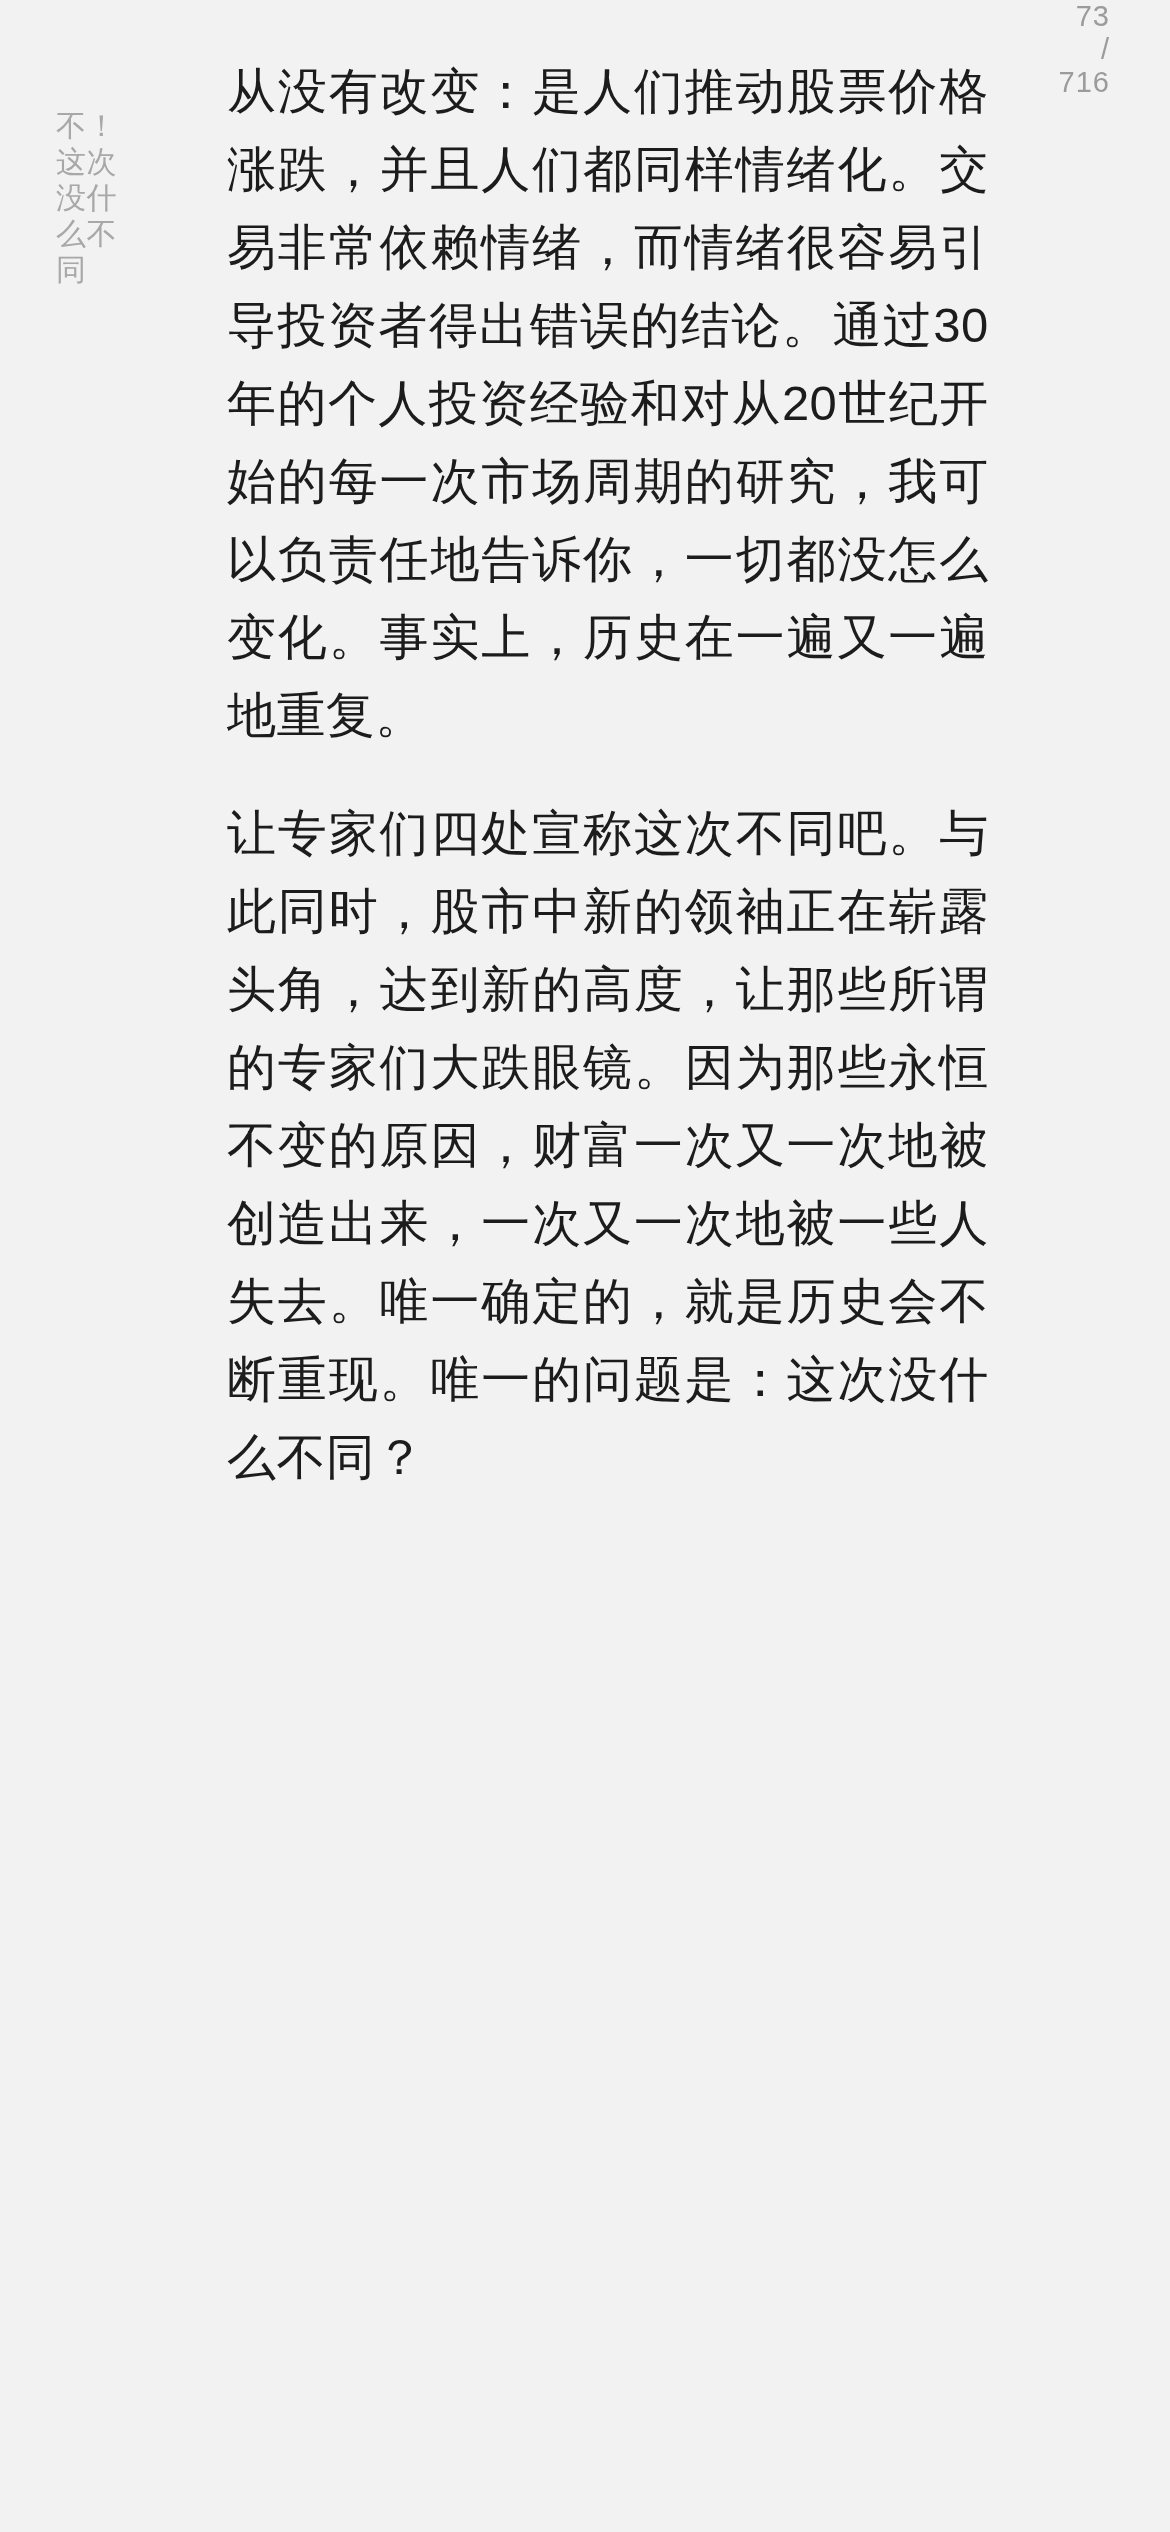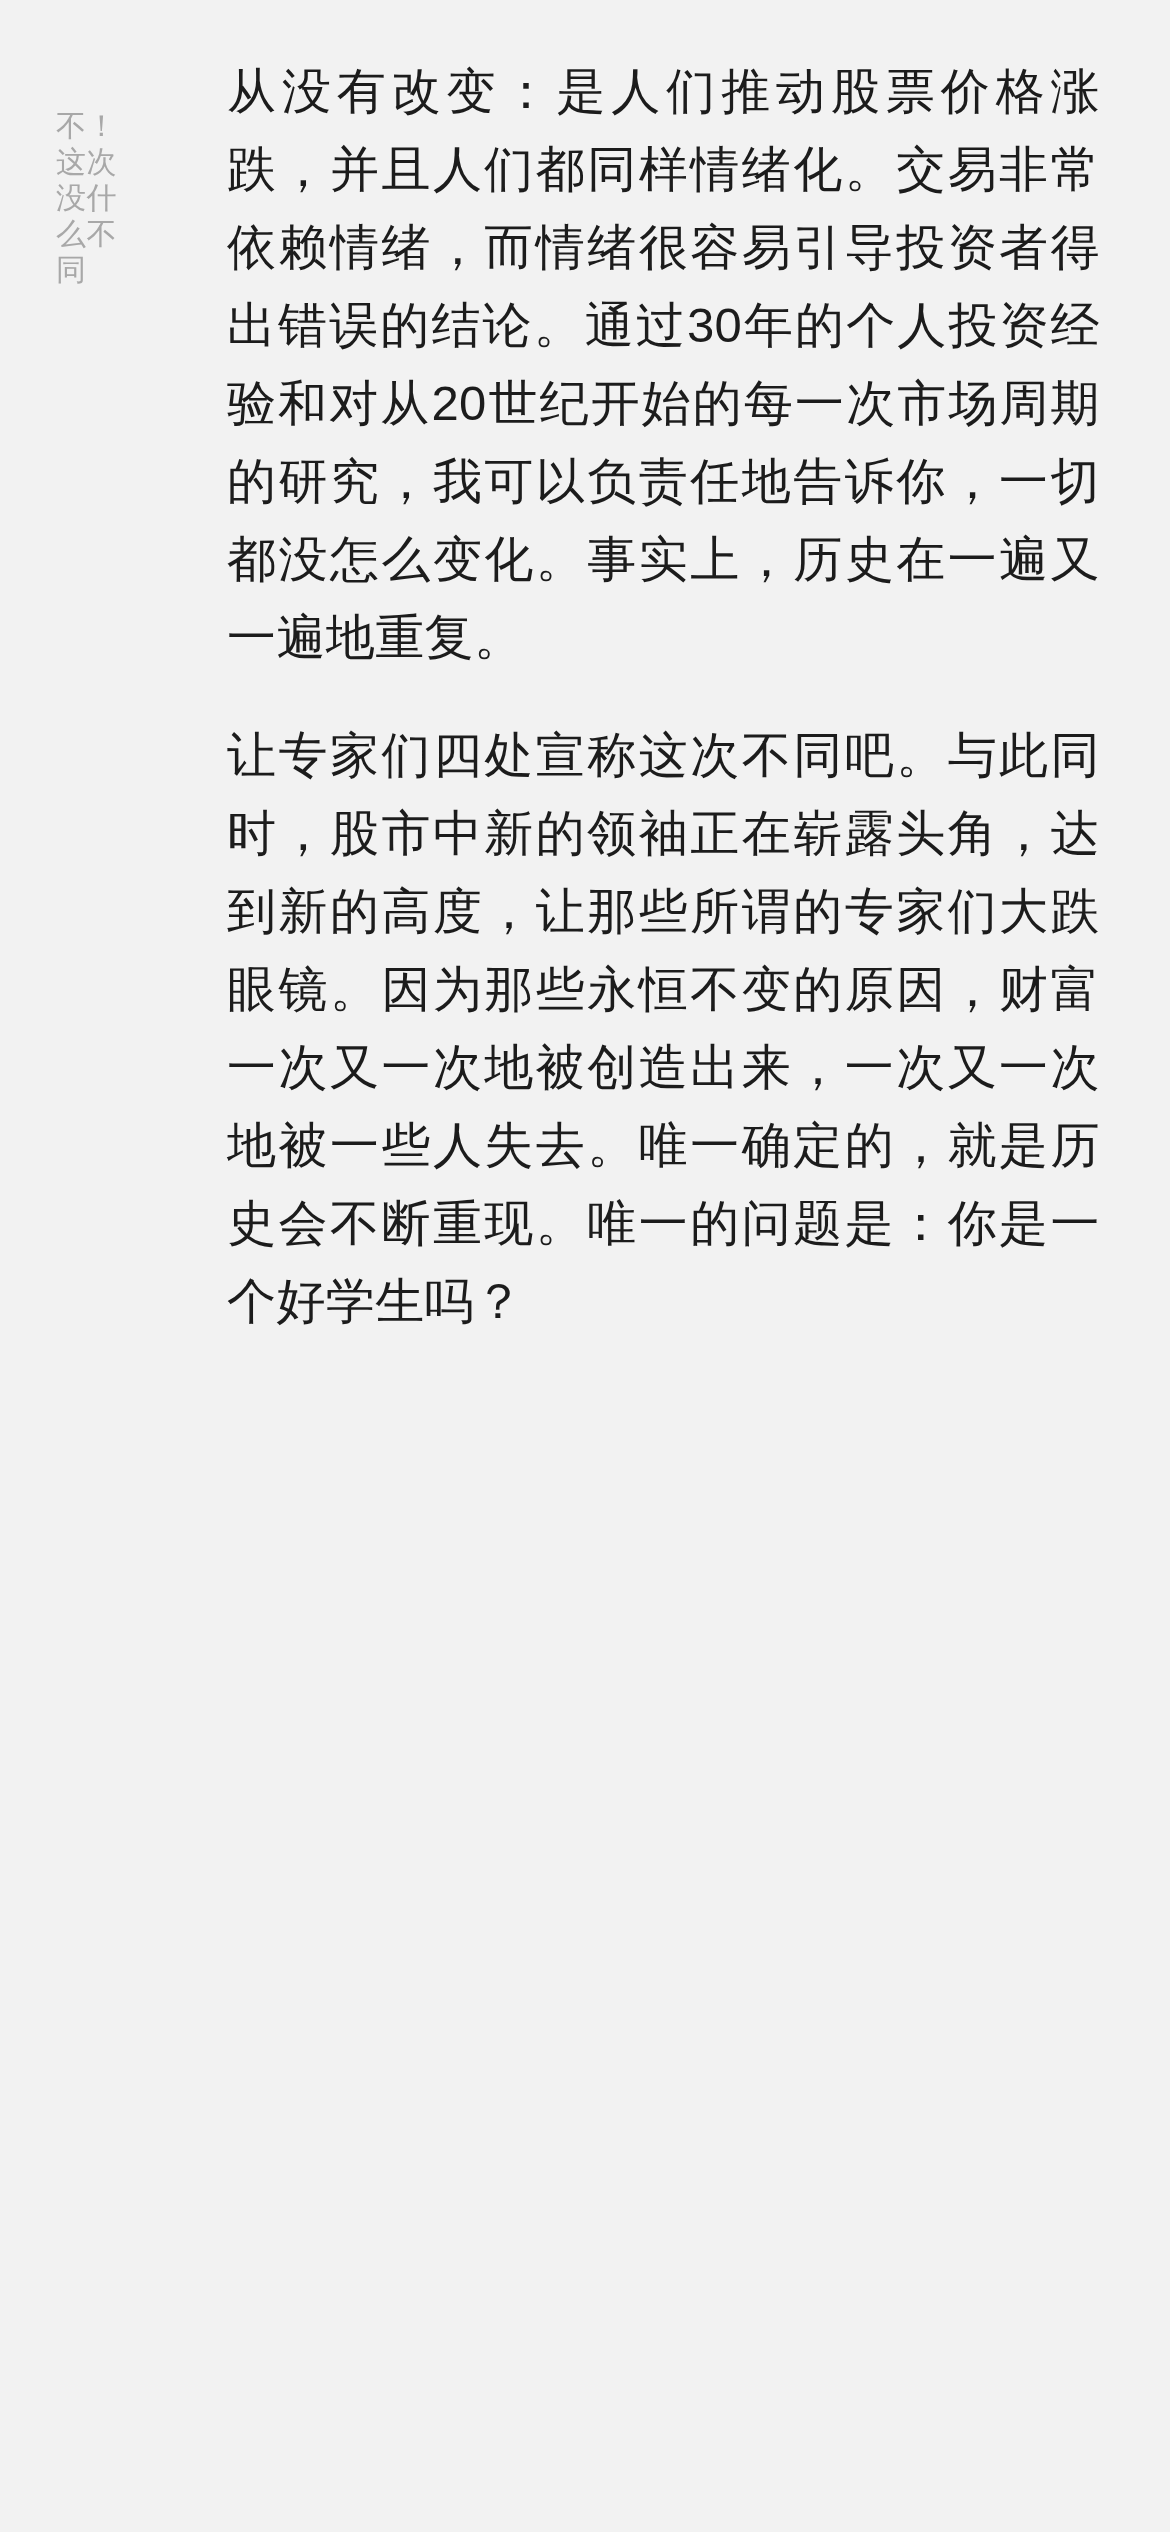--- a/index.html
+++ b/index.html
@@ -56,17 +56,18 @@
 </style>
 </head>
 <body>
 
 <div class="page">
 
   <div class="header">不！这次没什么不同</div>
 
   <div class="content">
     <p class="para">从没有改变：是人们推动股票价格涨跌，并且人们都同样情绪化。交易非常依赖情绪，而情绪很容易引导投资者得出错误的结论。通过30年的个人投资经验和对从20世纪开始的每一次市场周期的研究，我可以负责任地告诉你，一切都没怎么变化。事实上，历史在一遍又一遍地重复。</p>
-    <p class="para">让专家们四处宣称这次不同吧。与此同时，股市中新的领袖正在崭露头角，达到新的高度，让那些所谓的专家们大跌眼镜。因为那些永恒不变的原因，财富一次又一次地被创造出来，一次又一次地被一些人失去。唯一确定的，就是历史会不断重现。唯一的问题是：你是一个好学生吗？</p>
+    <p class="para">让专家们四处宣称这次不同吧。与此同时，股市中新的领袖正在崭露头角，达到新的高度，让那些所谓的专家们大跌眼镜。因为那些永恒不变的原因，财富一次又一次地被创造出来，一次又一次地被一些人失去。唯一确定的，就是历史会不断重现。唯一的问题是：这次没什么不同？</p>
   </div>
 
+  <div class="footer">73 / 716</div>
 
 </div>
 
 </body></html>

